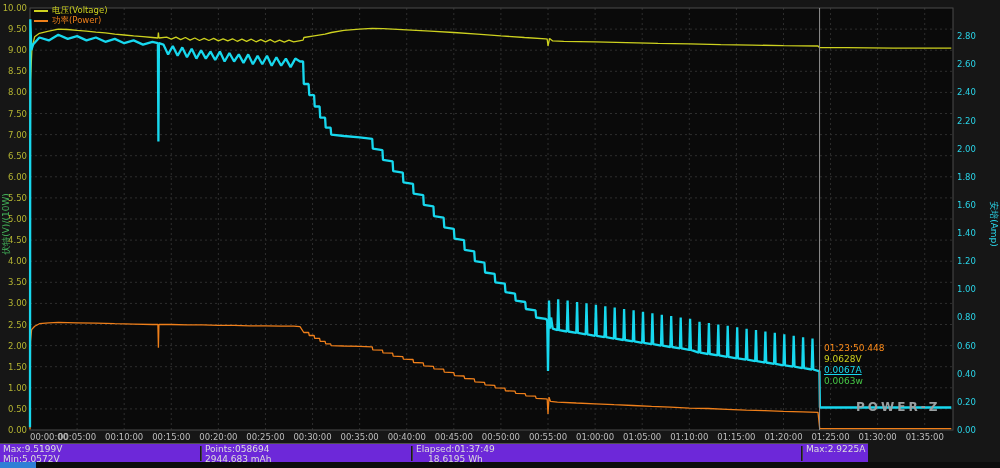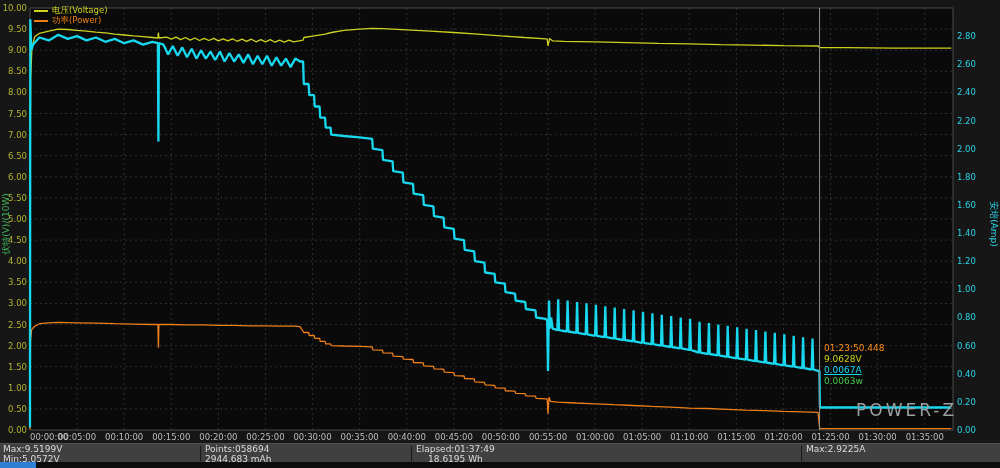--- a/index.html
+++ b/index.html
@@ -18,23 +18,23 @@
   .legend{position:absolute;left:34px;top:6px;}
   .legend-row{display:flex;align-items:center;gap:4px;height:10px;font-size:8.5px;cursor:pointer;}
   .sw{width:14px;height:2px;display:inline-block;}
   .legend-voltage .lbl{color:var(--c-voltage);text-align:center;} .legend-voltage .sw{background:var(--c-voltage);}
   .legend-power .lbl{color:var(--c-power);}   .legend-power .sw{background:var(--c-power);}
   .annotation{position:absolute;left:824px;top:332px;font-size:9px;line-height:11px;white-space:nowrap;margin-top:11px;}
   .an-time{color:var(--c-cursor-time);}
   .an-v{color:var(--c-voltage);}
   .an-a{color:var(--c-current);text-decoration:underline;}
   .an-w{color:var(--c-power-readout);}
-  .watermark{position:absolute;left:856px;top:400px;font-size:17px;font-weight:normal;
+  .watermark{position:absolute;left:856px;top:400px;font-size:12px;font-weight:bold;
              letter-spacing:3px;color:var(--c-watermark);}
-  .statusbar{position:absolute;left:0;top:443px;width:1000px;height:19px;background:#404040;
+  .statusbar{position:absolute;left:0;top:443px;width:868px;height:19px;background:#6d28d9;
              border-top:1px solid #505050;}
   .sb-col{position:absolute;top:1px;display:flex;flex-direction:column;gap:1px;
           font-size:9px;line-height:9px;color:#dcdcdc;white-space:nowrap;}
   .sb-c1{left:3px;} .sb-c2{left:205px;} .sb-c3{left:416px;text-align:center;} .sb-c4{left:806px;gap:10px;}
   .sb-div{position:absolute;top:2px;bottom:2px;width:1px;background:#191919;border-right:1px solid #3e3e3e;}
   .sb-d1{left:200px;} .sb-d2{left:411px;} .sb-d3{left:801px;}
   .bottom-strip{position:absolute;left:0;top:462px;width:1000px;height:6px;background:#0c0c0c;}
   .accent{position:absolute;left:0;top:0;width:36px;height:6px;background:var(--c-accent-blue);}
 </style>
 </head>

